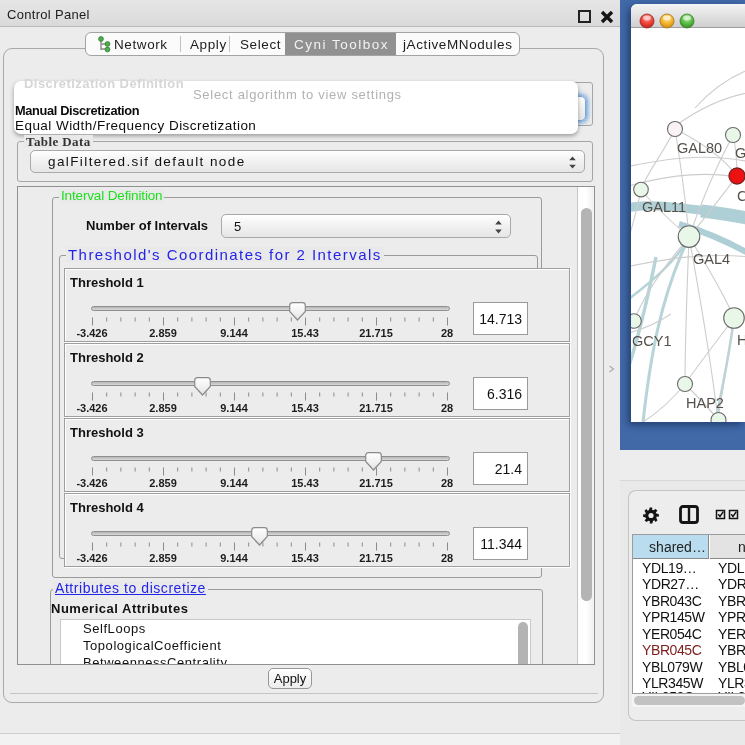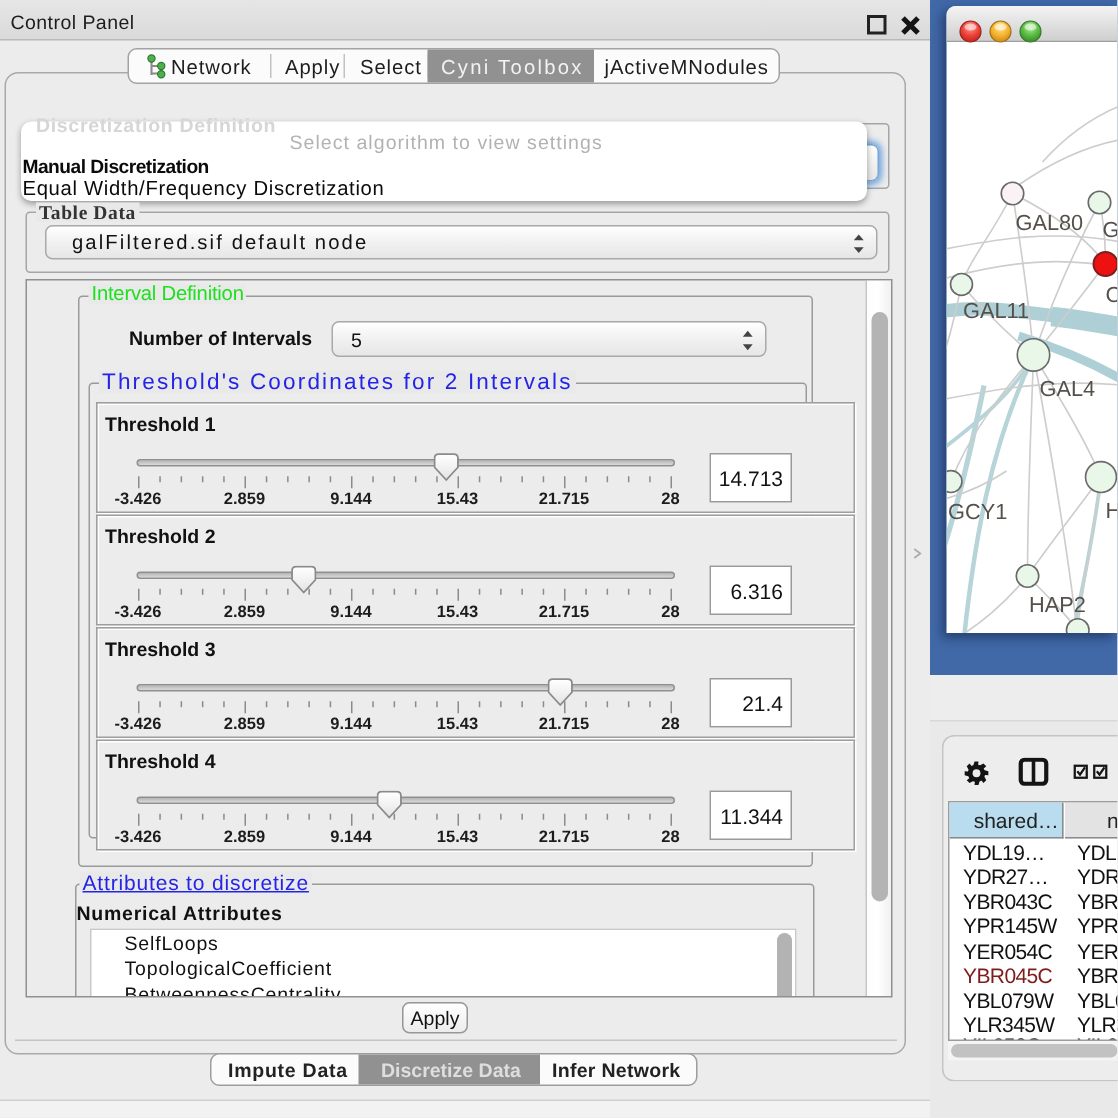--- a/index.html
+++ b/index.html
@@ -305,26 +305,20 @@
       <div class="abs" style="right:2px;top:2px;width:10px;height:70px;background:#b3b3b3;border-radius:5px;"></div>
     </div>
 
     <div class="abs" style="left:559px;top:0;width:19px;height:479px;background:linear-gradient(90deg,#fcfcfc,#ffffff 40%,#ededed);border-left:1px solid #c6c6c6;"></div>
     <div class="abs" style="left:563px;top:21px;width:11px;height:393px;background:#b4b4b4;border-radius:6px;"></div>
   </div>
 
   <div class="abs" style="left:268px;top:668px;width:44px;height:21px;border:1px solid #979797;border-radius:5px;background:linear-gradient(#ffffff,#ececec);font-size:13px;color:#111;text-align:center;padding-top:2px;">Apply</div>
   <div class="abs" style="left:10px;top:693px;width:588px;height:1px;background:#c4c4c4;"></div>
 
-  <div class="abs" style="left:140px;top:702px;width:325px;height:22px;background:#fbfbfb;border:1px solid #9d9d9d;border-radius:6px;">
-    <div class="abs" style="left:98px;top:0;width:121px;height:20px;background:#919191;"></div>
-    <div class="abs" style="left:11px;top:3px;font-size:13px;letter-spacing:0.5px;font-weight:bold;color:#222;">Impute Data</div>
-    <div class="abs" style="left:113px;top:3px;font-size:13px;letter-spacing:0;font-weight:bold;color:#dedede;">Discretize Data</div>
-    <div class="abs" style="left:227px;top:3px;font-size:13px;letter-spacing:0.2px;font-weight:bold;color:#222;">Infer Network</div>
-  </div>
 
   <div class="abs" style="left:0;top:733px;width:620px;height:12px;background:#f2f2f2;border-top:1px solid #cfcfcf;"></div>
 </div>
 
 <div class="abs" style="left:620px;top:0;width:125px;height:450px;background:#4169a8;"></div>
 
 <div class="abs" style="left:631px;top:4px;width:114px;height:418px;background:#fff;border-radius:6px 0 0 0;overflow:hidden;box-shadow:-3px 3px 7px rgba(10,25,60,0.5);">
   <div class="abs" style="left:0;top:0;width:114px;height:24px;background:linear-gradient(#f4f4f4,#cfcfcf);border-bottom:1px solid #9f9f9f;"></div>
   <svg class="abs" style="left:8px;top:9px;" width="64" height="16" viewBox="0 0 64 16">
     <defs>

